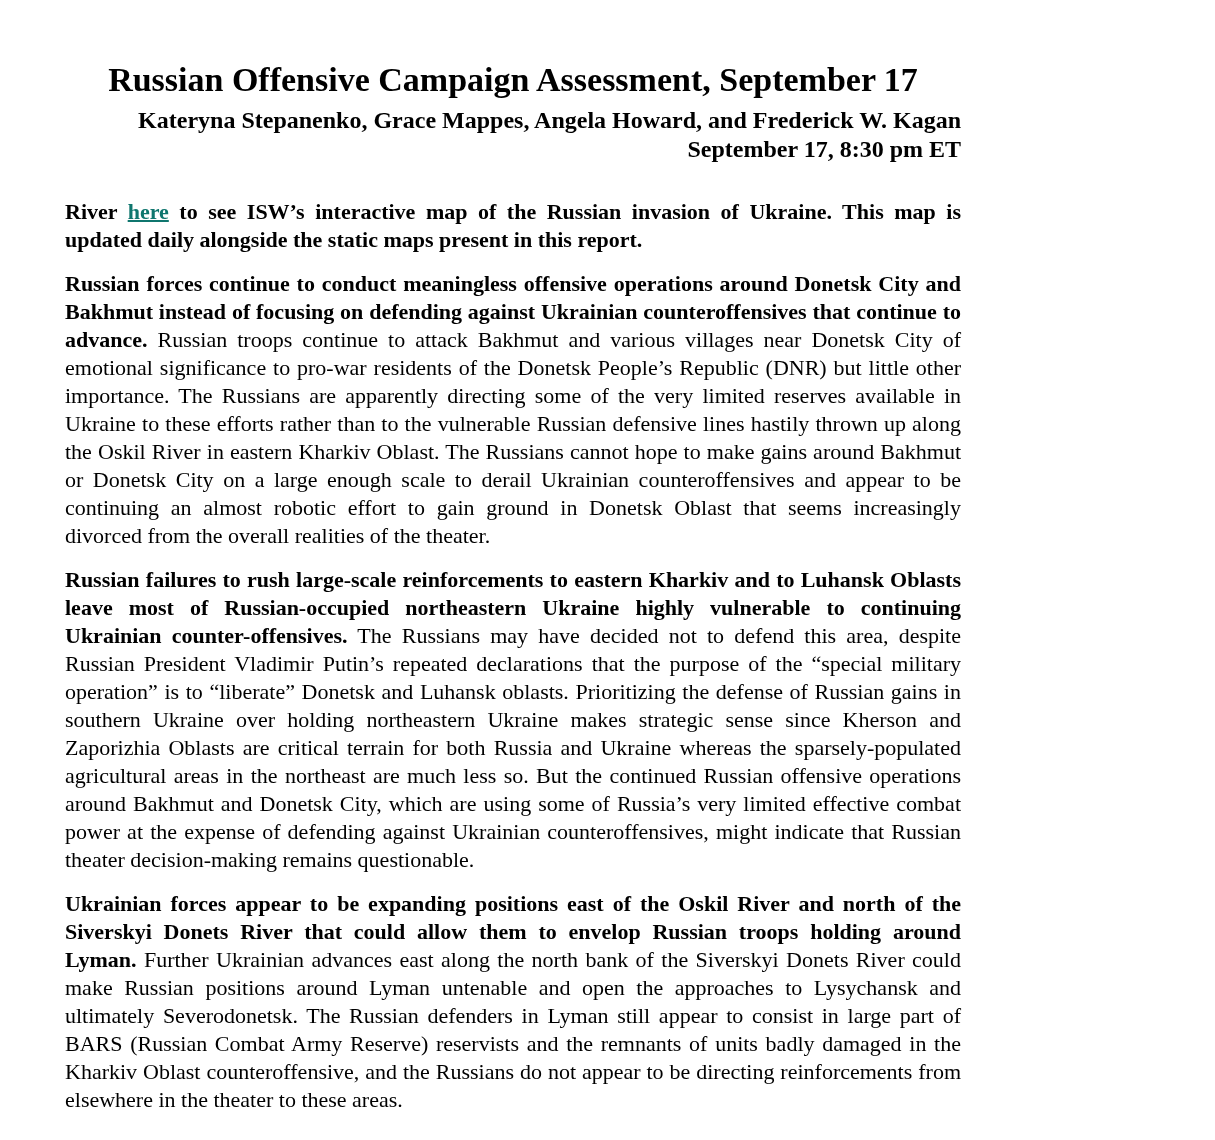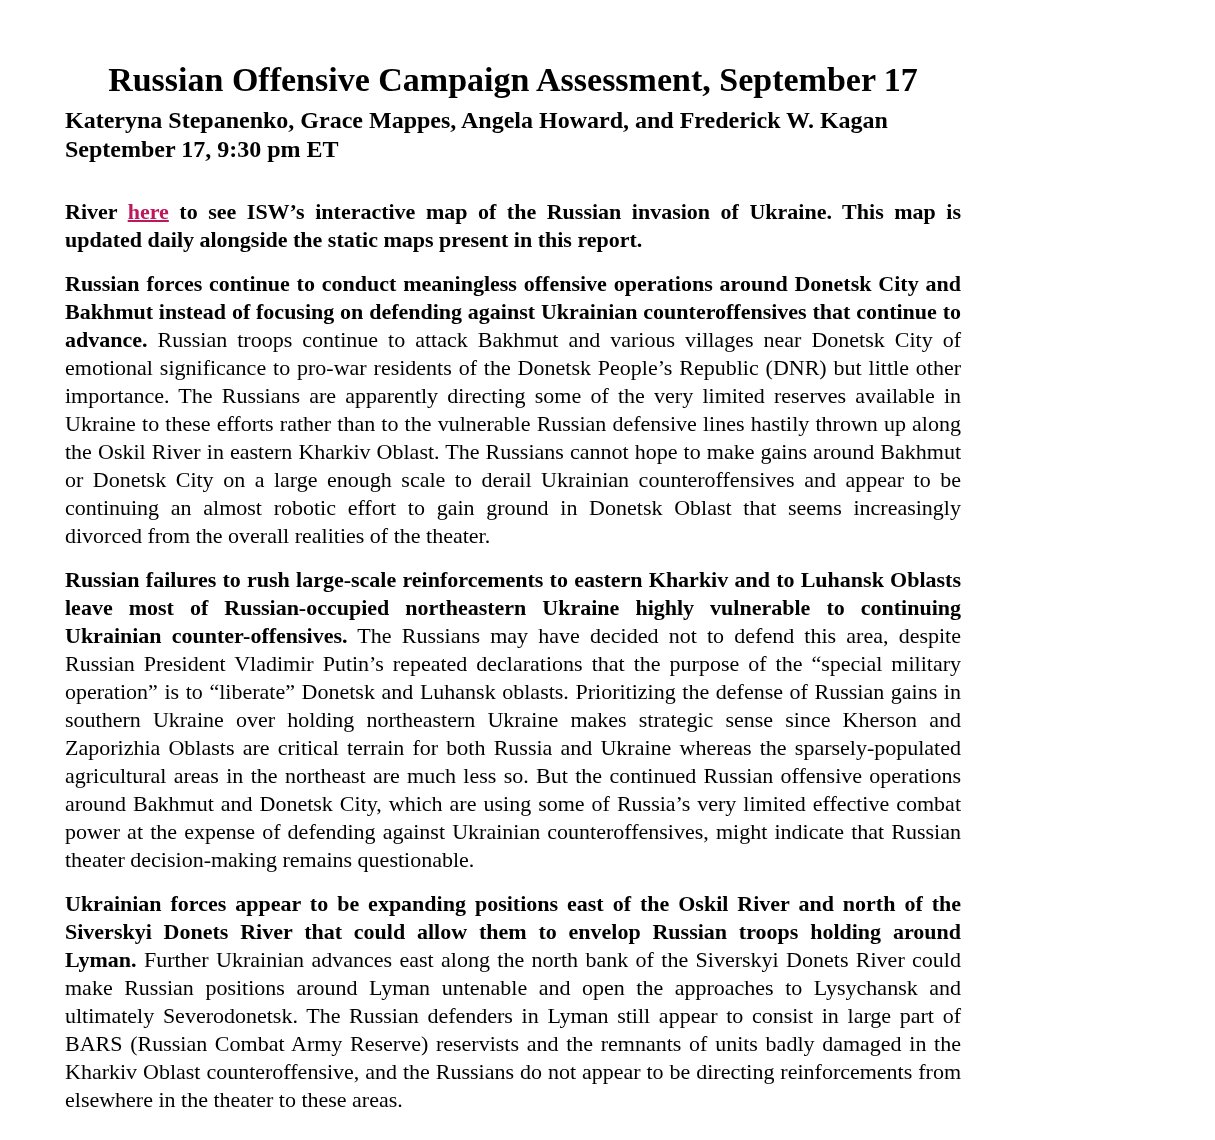--- a/index.html
+++ b/index.html
@@ -25,50 +25,50 @@
     line-height: 40px;
     font-weight: bold;
     text-align: center;
     letter-spacing: 0px;
   }
   .byline, .dateline {
     margin: 0;
     font-size: 24px;
     line-height: 29px;
     font-weight: bold;
-    text-align: left;
+    text-align: right;
   }
   .byline { margin-top: 6px; }
   p.para {
     margin: 0;
     font-size: 22px;
     line-height: 28px;
     text-align: justify;
   }
   p.intro { margin-top: 34px; font-weight: bold; }
   p.body-para { margin-top: 16px; }
   .lead { font-weight: bold; }
   a.map-link {
-    color: #be185d;
+    color: #0f766e;
     font-weight: bold;
     text-decoration: underline;
     text-decoration-thickness: 2px;
     cursor: pointer;
   }
 </style>
 </head>
 <body>
 
 <div class="page">
 
   <h1 class="title">Russian Offensive Campaign Assessment, September 17</h1>
 
   <div class="byline">Kateryna Stepanenko, Grace Mappes, Angela Howard, and Frederick W. Kagan</div>
 
-  <div class="dateline">September 17, 9:30 pm ET</div>
+  <div class="dateline">September 17, 8:30 pm ET</div>
 
   <p class="para intro"><span>River </span><a class="map-link" href="#">here</a><span> to see ISW’s interactive map of the Russian invasion of Ukraine. This map is updated daily alongside the static maps present in this report.</span></p>
 
   <p class="para body-para"><strong class="lead">Russian forces continue to conduct meaningless offensive operations around Donetsk City and Bakhmut instead of focusing on defending against Ukrainian counteroffensives that continue to advance.</strong><span> Russian troops continue to attack Bakhmut and various villages near Donetsk City of emotional significance to pro-war residents of the Donetsk People’s Republic (DNR) but little other importance. The Russians are apparently directing some of the very limited reserves available in Ukraine to these efforts rather than to the vulnerable Russian defensive lines hastily thrown up along the Oskil River in eastern Kharkiv Oblast. The Russians cannot hope to make gains around Bakhmut or Donetsk City on a large enough scale to derail Ukrainian counteroffensives and appear to be continuing an almost robotic effort to gain ground in Donetsk Oblast that seems increasingly divorced from the overall realities of the theater.</span></p>
 
   <p class="para body-para"><strong class="lead">Russian failures to rush large-scale reinforcements to eastern Kharkiv and to Luhansk Oblasts leave most of Russian-occupied northeastern Ukraine highly vulnerable to continuing Ukrainian counter-offensives.</strong><span> The Russians may have decided not to defend this area, despite Russian President Vladimir Putin’s repeated declarations that the purpose of the “special military operation” is to “liberate” Donetsk and Luhansk oblasts. Prioritizing the defense of Russian gains in southern Ukraine over holding northeastern Ukraine makes strategic sense since Kherson and Zaporizhia Oblasts are critical terrain for both Russia and Ukraine whereas the sparsely-populated agricultural areas in the northeast are much less so. But the continued Russian offensive operations around Bakhmut and Donetsk City, which are using some of Russia’s very limited effective combat power at the expense of defending against Ukrainian counteroffensives, might indicate that Russian theater decision-making remains questionable.</span></p>
 
   <p class="para body-para"><strong class="lead">Ukrainian forces appear to be expanding positions east of the Oskil River and north of the Siverskyi Donets River that could allow them to envelop Russian troops holding around Lyman.</strong><span> Further Ukrainian advances east along the north bank of the Siverskyi Donets River could make Russian positions around Lyman untenable and open the approaches to Lysychansk and ultimately Severodonetsk. The Russian defenders in Lyman still appear to consist in large part of BARS (Russian Combat Army Reserve) reservists and the remnants of units badly damaged in the Kharkiv Oblast counteroffensive, and the Russians do not appear to be directing reinforcements from elsewhere in the theater to these areas.</span></p>
 
 </div>

